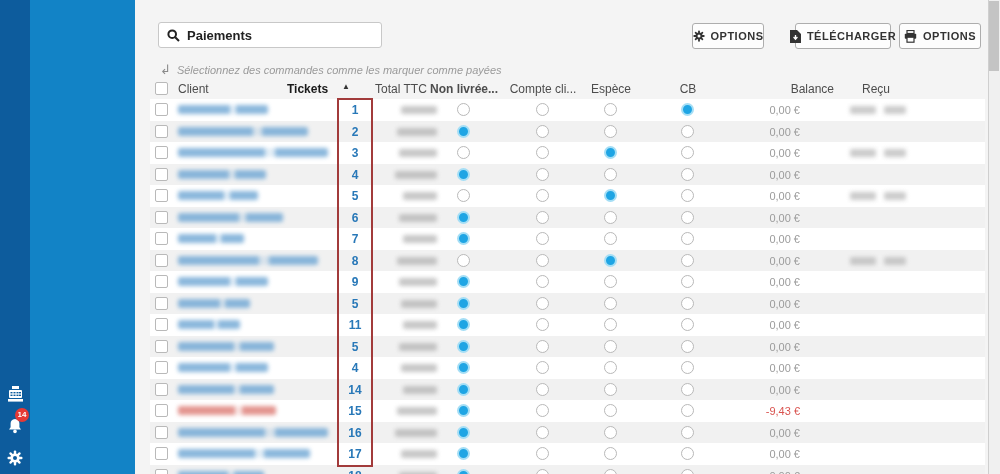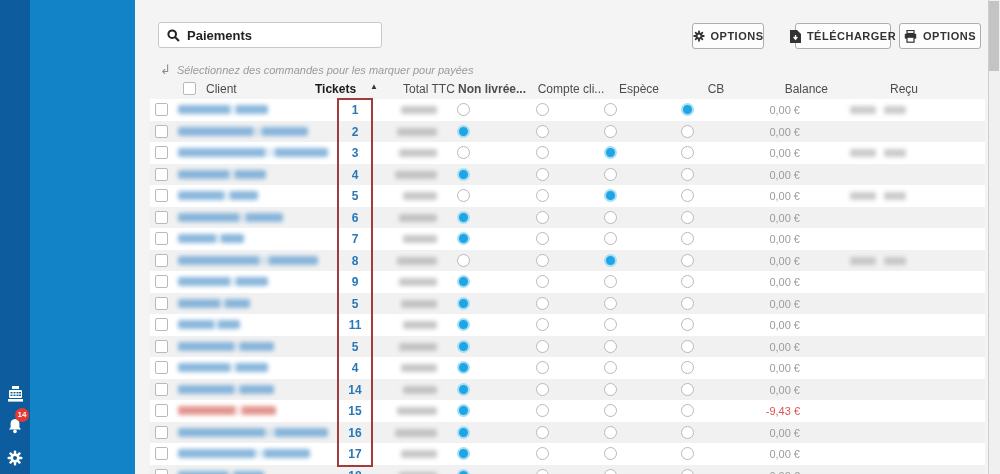--- a/index.html
+++ b/index.html
@@ -34,30 +34,30 @@
          color:#333; letter-spacing:.5px; cursor:pointer; padding:0 10px; }
   .btn-options { left:692px; width:72px;text-align:right; }
   .btn-down    { left:795px; width:96px; }
   .btn-print   { left:899px; width:82px; }
 
   .note { position:absolute; left:160px; top:62px; font-size:11px; font-style:italic; color:#9a9a9a; }
   .note .arr { font-style:normal; font-size:13px; color:#8a8a8a; margin-right:6px; }
 
   
   .thead { position:absolute; left:150px; top:82px; width:835px; height:17px; font-size:12px; color:#4d4d4d; }
-  .thead span { position:absolute; top:0; white-space:nowrap; cursor:pointer;margin-left:28px; }
+  .thead span { position:absolute; top:0; white-space:nowrap; cursor:pointer; }
   .h-client { left:28px; }
   .h-cmd { left:137px; font-weight:bold; color:#1a1a1a; }
   .h-sort { left:192px; font-size:8px; color:#333; top:2px; cursor:default; }
   .h-ttc { left:225px; }
   .h-c1 { left:314px; transform:translateX(-50%);font-weight:bold; }
   .h-c2 { left:393px; transform:translateX(-50%); }
   .h-c3 { left:461px; transform:translateX(-50%); }
   .h-c4 { left:538px; transform:translateX(-50%); }
-  .h-bal { left:650px; transform:translateX(-100%); }
+  .h-bal { left:684px; transform:translateX(-100%); }
   .h-recu { left:712px; }
 
   .cbx { width:13px; height:13px; background:#fff; border:1px solid #b9b9b9; border-radius:2px; cursor:pointer; }
   .thead .cbx { position:absolute; left:5px; top:0; }
 
   
   .rows { position:absolute; left:150px; top:99px; width:835px; z-index:1; }
   .trow { position:relative; height:21.5px; width:835px; background:#fff; }
   .trow.alt { background:#f1f1f1; }
   .trow .cbx { position:absolute; left:5px; top:4px; }
@@ -220,21 +220,21 @@
     <svg width="13" height="13" viewBox="0 0 13 13">
       <rect x="3" y="0.5" width="7" height="3" fill="none" stroke="#333" stroke-width="1.2"></rect>
       <rect x="0.8" y="3.8" width="11.4" height="5" rx="0.8" fill="#333"></rect>
       <rect x="3" y="7.2" width="7" height="5" fill="#fff" stroke="#333" stroke-width="1.2"></rect>
     </svg>
   </span>
   <span>OPTIONS</span>
 </div>
 
 <div class="note">
-  <span class="arr">↲</span><span>Sélectionnez des commandes pour les marquer pour payées</span>
+  <span class="arr">↲</span><span>Sélectionnez des commandes comme les marquer comme payées</span>
 </div>
 
 <div class="thead">
   <span class="cbx"></span>
   <span class="h-client">Client</span>
   <span class="h-cmd">Tickets</span>
   <span class="h-sort">▲</span>
   <span class="h-ttc">Total TTC</span>
   <span class="h-c1">Non livrée...</span>
   <span class="h-c2">Compte cli...</span>

